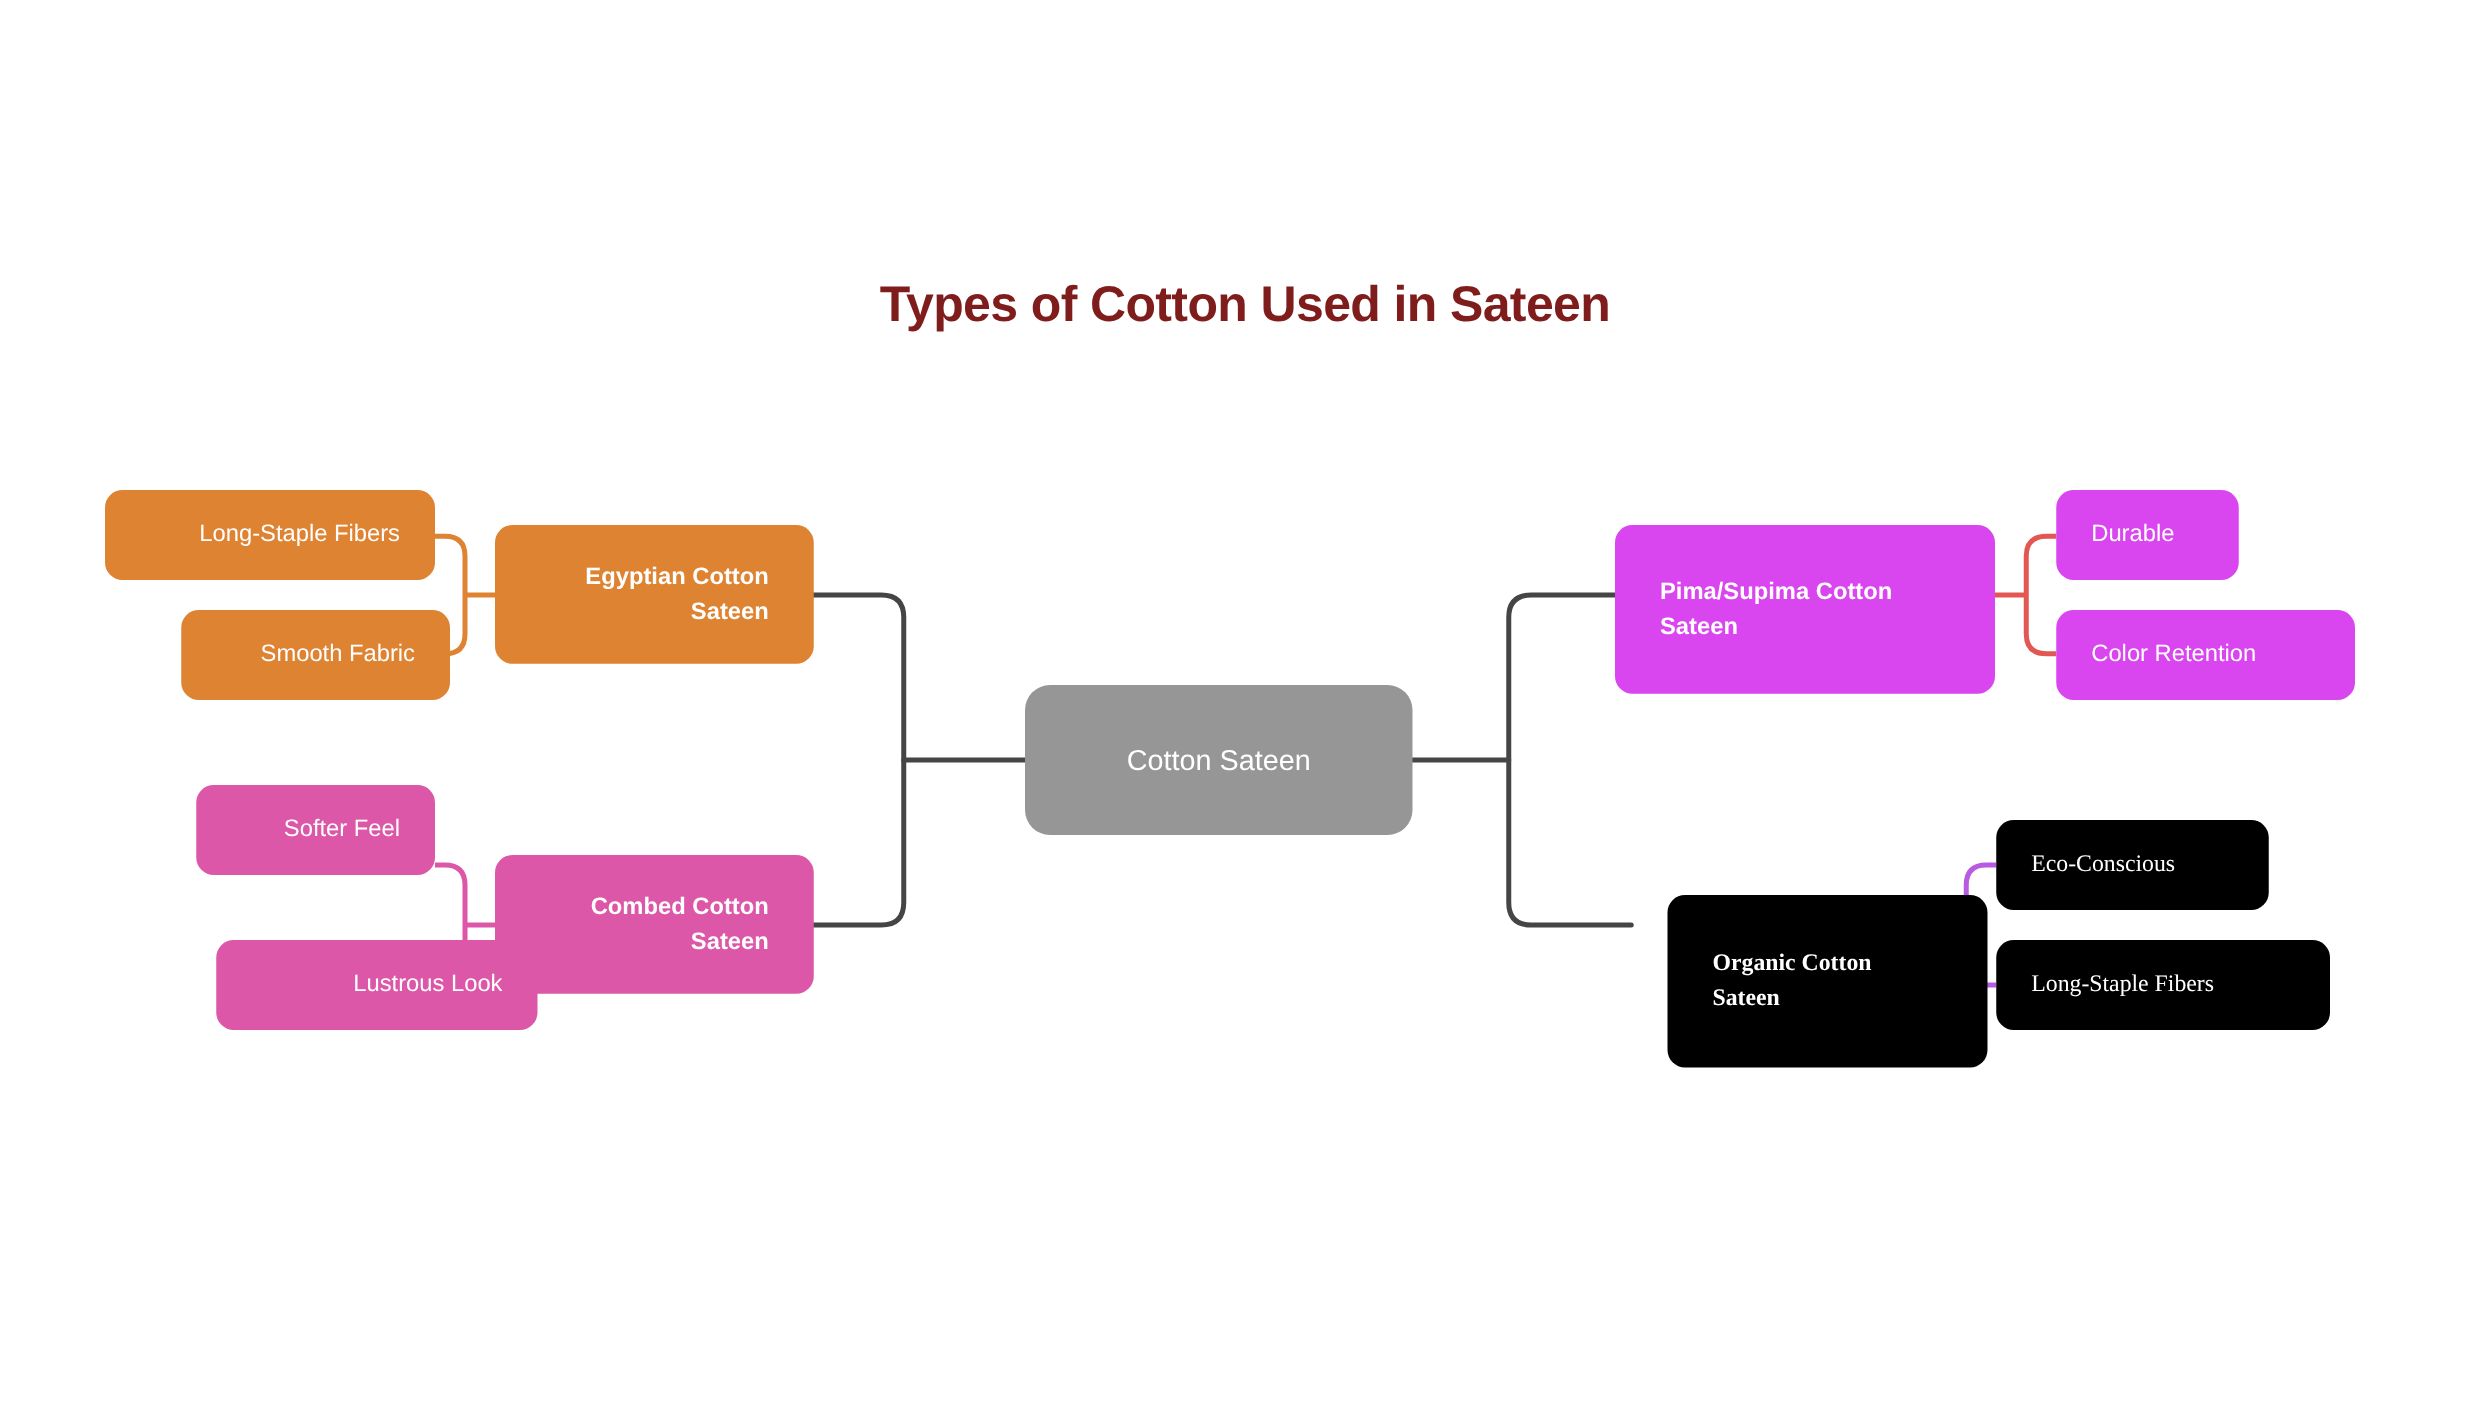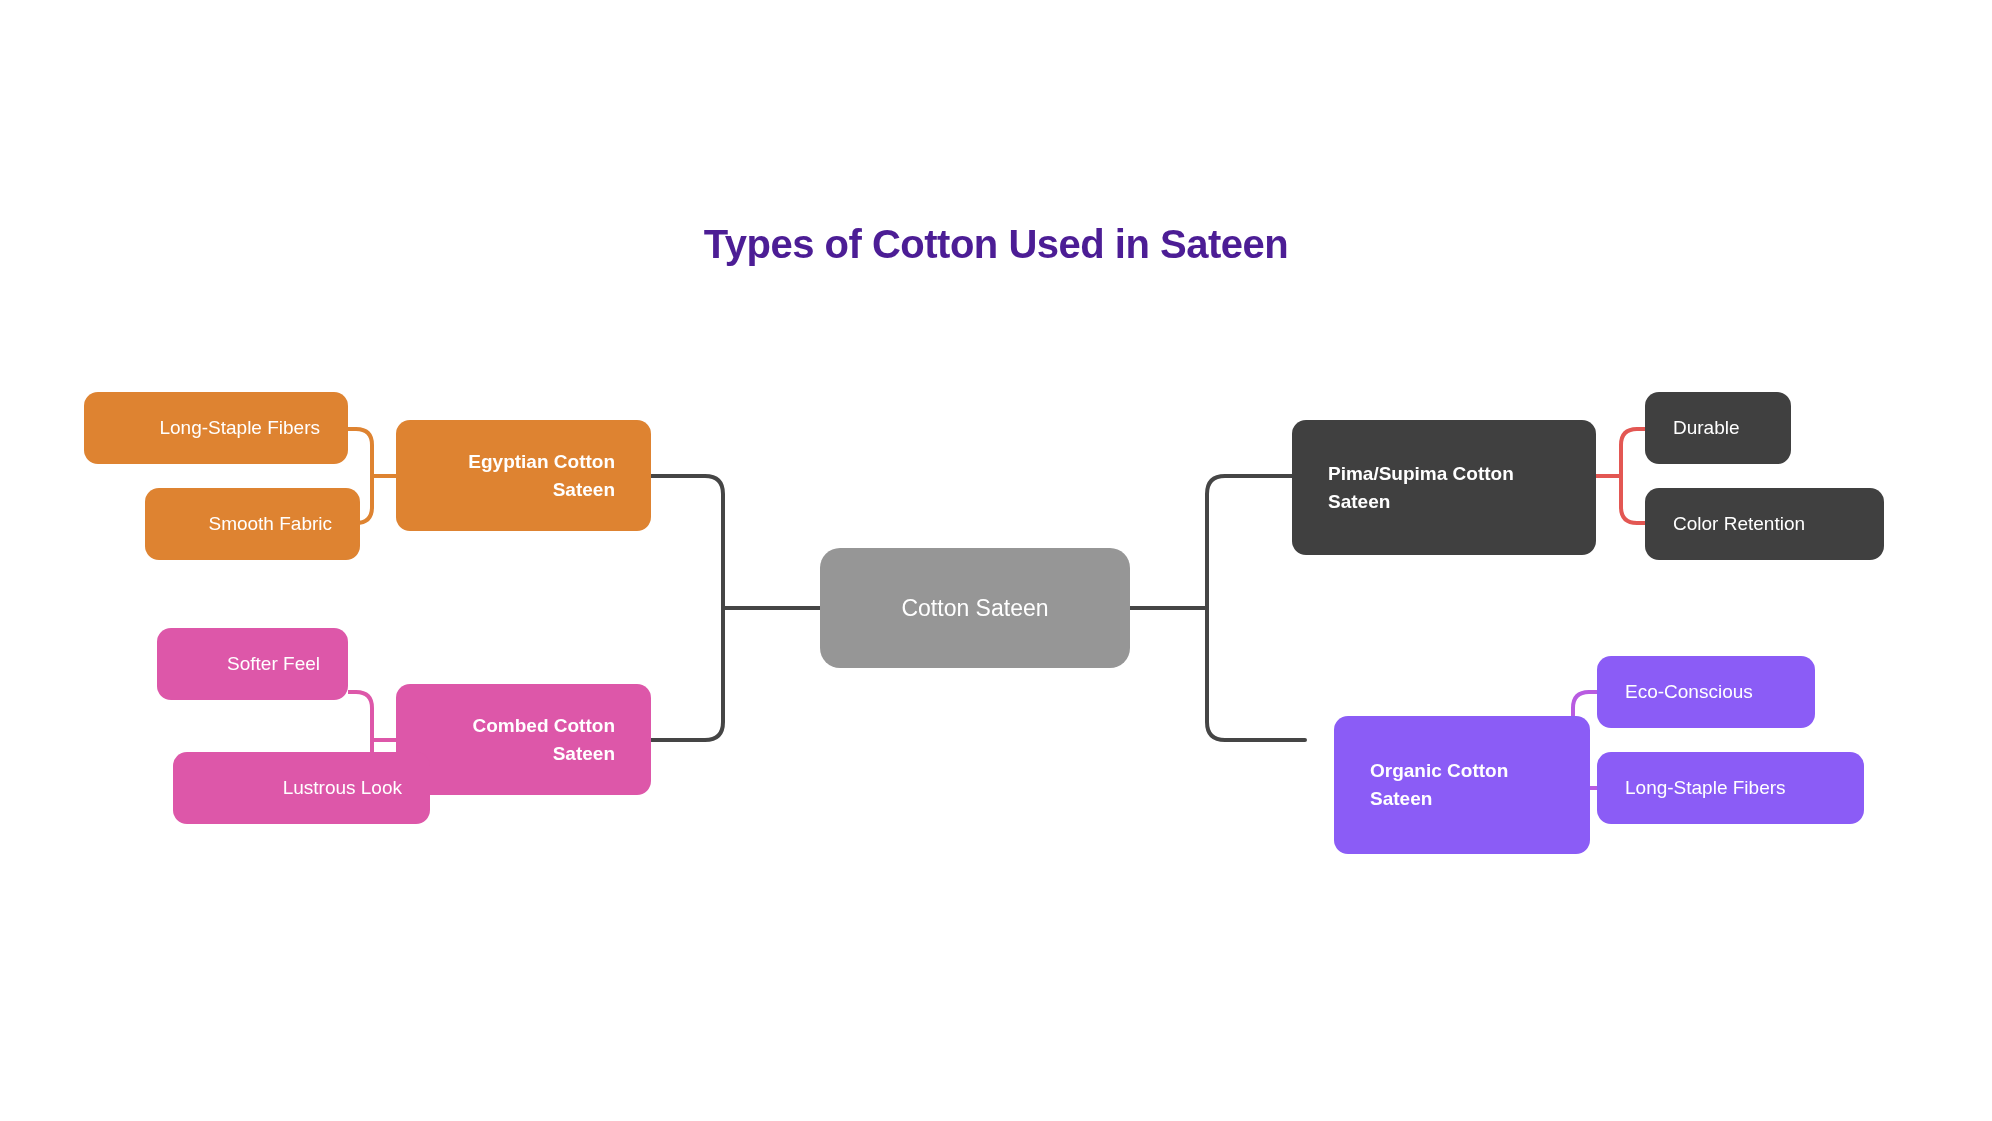--- a/index.html
+++ b/index.html
@@ -1,33 +1,33 @@
 <!DOCTYPE html>
 <html><head>
 <meta charset="utf-8">
 <style>
   html, body { margin:0; padding:0; background:#ffffff; }
   body { width:1992px; height:1121px; position:relative; overflow:hidden;
          font-family:"Liberation Sans","DejaVu Sans",sans-serif; }
   .title { position:absolute; left:0; width:1992px; top:222px; text-align:center;
-           font-size:40px; font-weight:bold; color:#4c1d95; letter-spacing:-0.5px; }
+           font-size:40px; font-weight:bold; color:#7f1d1d; letter-spacing:-0.5px; }
   svg.lines { position:absolute; left:0; top:0; }
   .node { position:absolute; box-sizing:border-box; border-radius:14px; color:#fff;
           display:flex; align-items:center; font-size:19px; line-height:28px; }
   .leaf { padding:0 28px; }
   .leaf.l { justify-content:flex-end; text-align:right; }
   .leaf.r { justify-content:flex-start; text-align:left; }
   .branch { font-weight:bold; padding:0 36px; }
   .branch.l { justify-content:flex-end; text-align:right; }
   .branch.r { justify-content:flex-start; text-align:left; }
   .center { justify-content:center; text-align:center; border-radius:20px; font-size:23px;align-items:center; }
   .orange { background:#DE8331; }
-  .red { background:#404040; }
+  .red { background:#d946ef; }
   .pink { background:#DD57A9; }
-  .purple { background:#8b5cf6; }
+  .purple { background:#000000;font-family:Liberation Serif, serif; }
   .gray { background:#969696; }
 </style>
 </head>
 <body>
 
 <div class="title">Types of Cotton Used in Sateen</div>
 
 <svg class="lines" width="1992" height="1121">
 
   <g fill="none" stroke="#454545" stroke-width="4" stroke-linecap="round">

